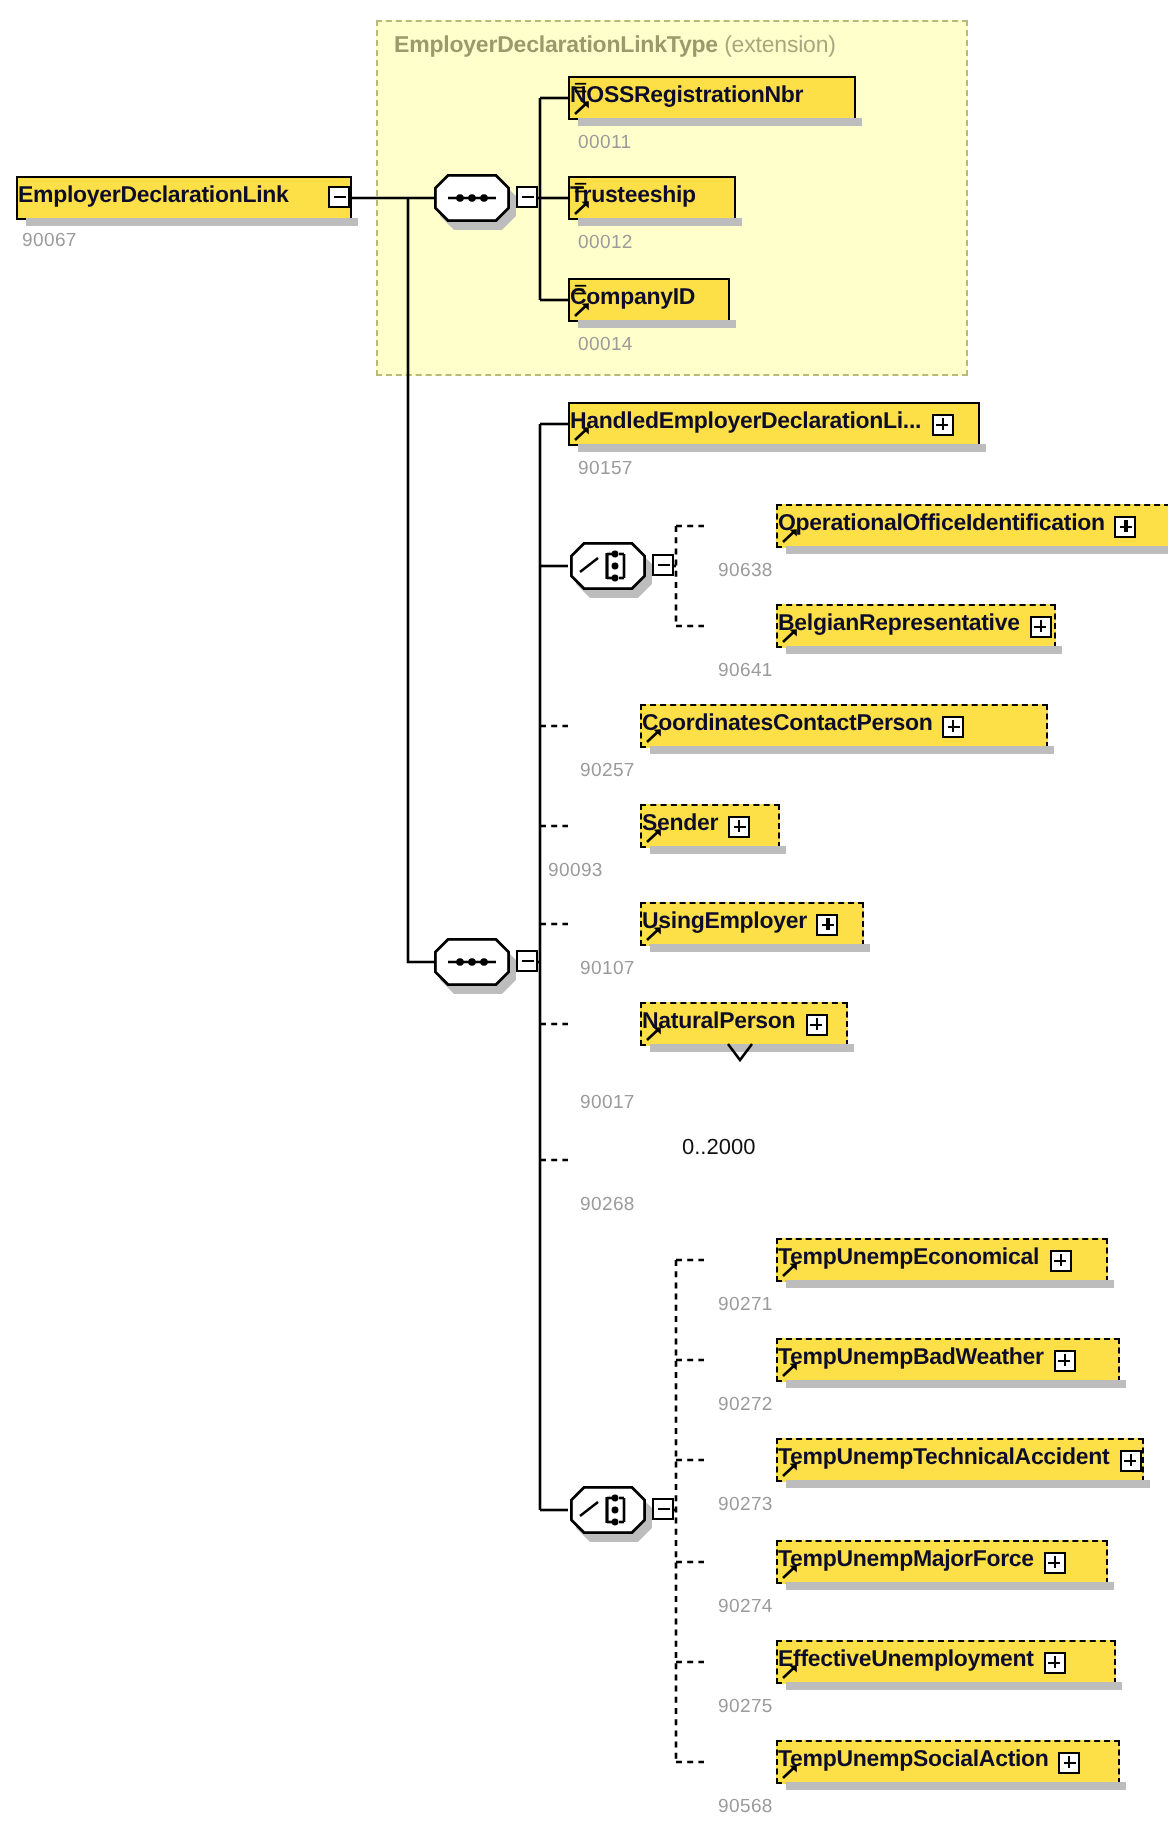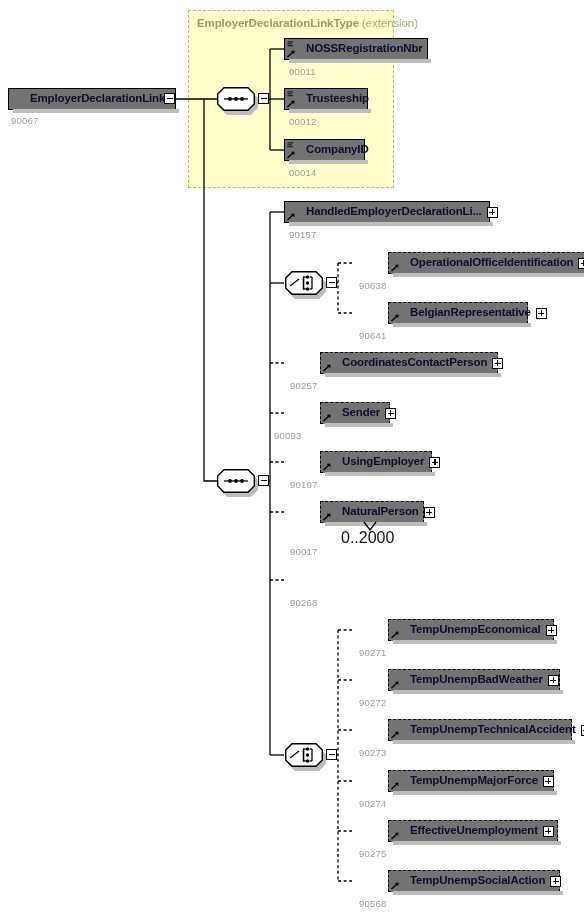--- a/index.html
+++ b/index.html
@@ -45,25 +45,25 @@
   .ext-title .ext-kind {
     font-weight: normal;
     color: #a8a87f;
   }
 
   
   .node {
     position: absolute;
     box-sizing: border-box;
     height: 22px;
-    background: #737373;
+    background: #fde047;
     border: 1.4px solid #000000;
     display: flex;
     align-items: center;
-    padding-left: 21px;
+    padding-left: 0;
     padding-right: 3px;
     white-space: nowrap;
     z-index: 5;
   }
   .node.optional {
     border: 1.4px dashed #000000;
     margin-left: 36px;
   }
   .node.shadow::after {
     content: "";
@@ -140,23 +140,24 @@
     position: absolute;
     font-size: 9.5px;
     color: #9b9b9b;
     letter-spacing: 0.2px;
     white-space: nowrap;
   }
 
   
   .occ {
     position: absolute;
-    font-size: 16px;
+    font-size: 11px;
     color: #111;
     white-space: nowrap;
+    margin-top: 39px;
   }
 
   
   .compositor {
     position: absolute;
     width: 38px;
     height: 24px;
     z-index: 6;
   }
   .compositor .shadow-oct {
@@ -219,21 +220,21 @@
     <path d="M323,755 L338,755" stroke="#000" stroke-width="1.3" fill="none"></path>
     <path d="M338,630 L338,881" stroke="#000" stroke-width="1.3" fill="none" stroke-dasharray="3,2.6"></path>
     <path d="M338,630 L352,630" stroke="#000" stroke-width="1.3" fill="none" stroke-dasharray="3,2.6"></path>
     <path d="M338,680 L352,680" stroke="#000" stroke-width="1.3" fill="none" stroke-dasharray="3,2.6"></path>
     <path d="M338,730 L352,730" stroke="#000" stroke-width="1.3" fill="none" stroke-dasharray="3,2.6"></path>
     <path d="M338,781 L352,781" stroke="#000" stroke-width="1.3" fill="none" stroke-dasharray="3,2.6"></path>
     <path d="M338,831 L352,831" stroke="#000" stroke-width="1.3" fill="none" stroke-dasharray="3,2.6"></path>
     <path d="M338,881 L352,881" stroke="#000" stroke-width="1.3" fill="none" stroke-dasharray="3,2.6"></path>
   </svg>
 
-  <div class="ext-group" style="left:188px; top:10px; width:206px; height:178px;">
+  <div class="ext-group" style="left:188px; top:10px; width:296px; height:178px;">
     <div class="ext-title">
       <span>EmployerDeclarationLinkType</span>
       <span class="ext-kind">(extension)</span>
     </div>
   </div>
 
   <div class="node shadow" style="left:8px; top:88px; width:168px;">
     <span class="node-label">EmployerDeclarationLink</span>
   </div>
   <div class="minusbox" style="left:164px; top:93px;"></div>
@@ -336,21 +337,21 @@
   <div class="node optional shadow" style="left:352px; top:302px; width:140px;">
     <svg class="glyph-arrow" viewBox="0 0 8 8">
       <line x1="0.5" y1="7" x2="6.5" y2="1.4" stroke="#000" stroke-width="1.3"></line>
       <polygon points="7.4,0.6 7.4,4.2 3.8,0.9" fill="#000"></polygon>
     </svg>
     <span class="node-label">BelgianRepresentative</span>
     <span class="plusbox"></span>
   </div>
   <div class="idcap" style="left:359px; top:330px;">90641</div>
 
-  <div class="node optional shadow" style="left:284px; top:352px; width:178px;">
+  <div class="node optional shadow" style="left:284px; top:352px; width:204px;">
     <svg class="glyph-arrow" viewBox="0 0 8 8">
       <line x1="0.5" y1="7" x2="6.5" y2="1.4" stroke="#000" stroke-width="1.3"></line>
       <polygon points="7.4,0.6 7.4,4.2 3.8,0.9" fill="#000"></polygon>
     </svg>
     <span class="node-label">CoordinatesContactPerson</span>
     <span class="plusbox"></span>
   </div>
   <div class="idcap" style="left:290px; top:380px;">90257</div>
 
   <div class="node optional shadow" style="left:284px; top:402px; width:70px;">

